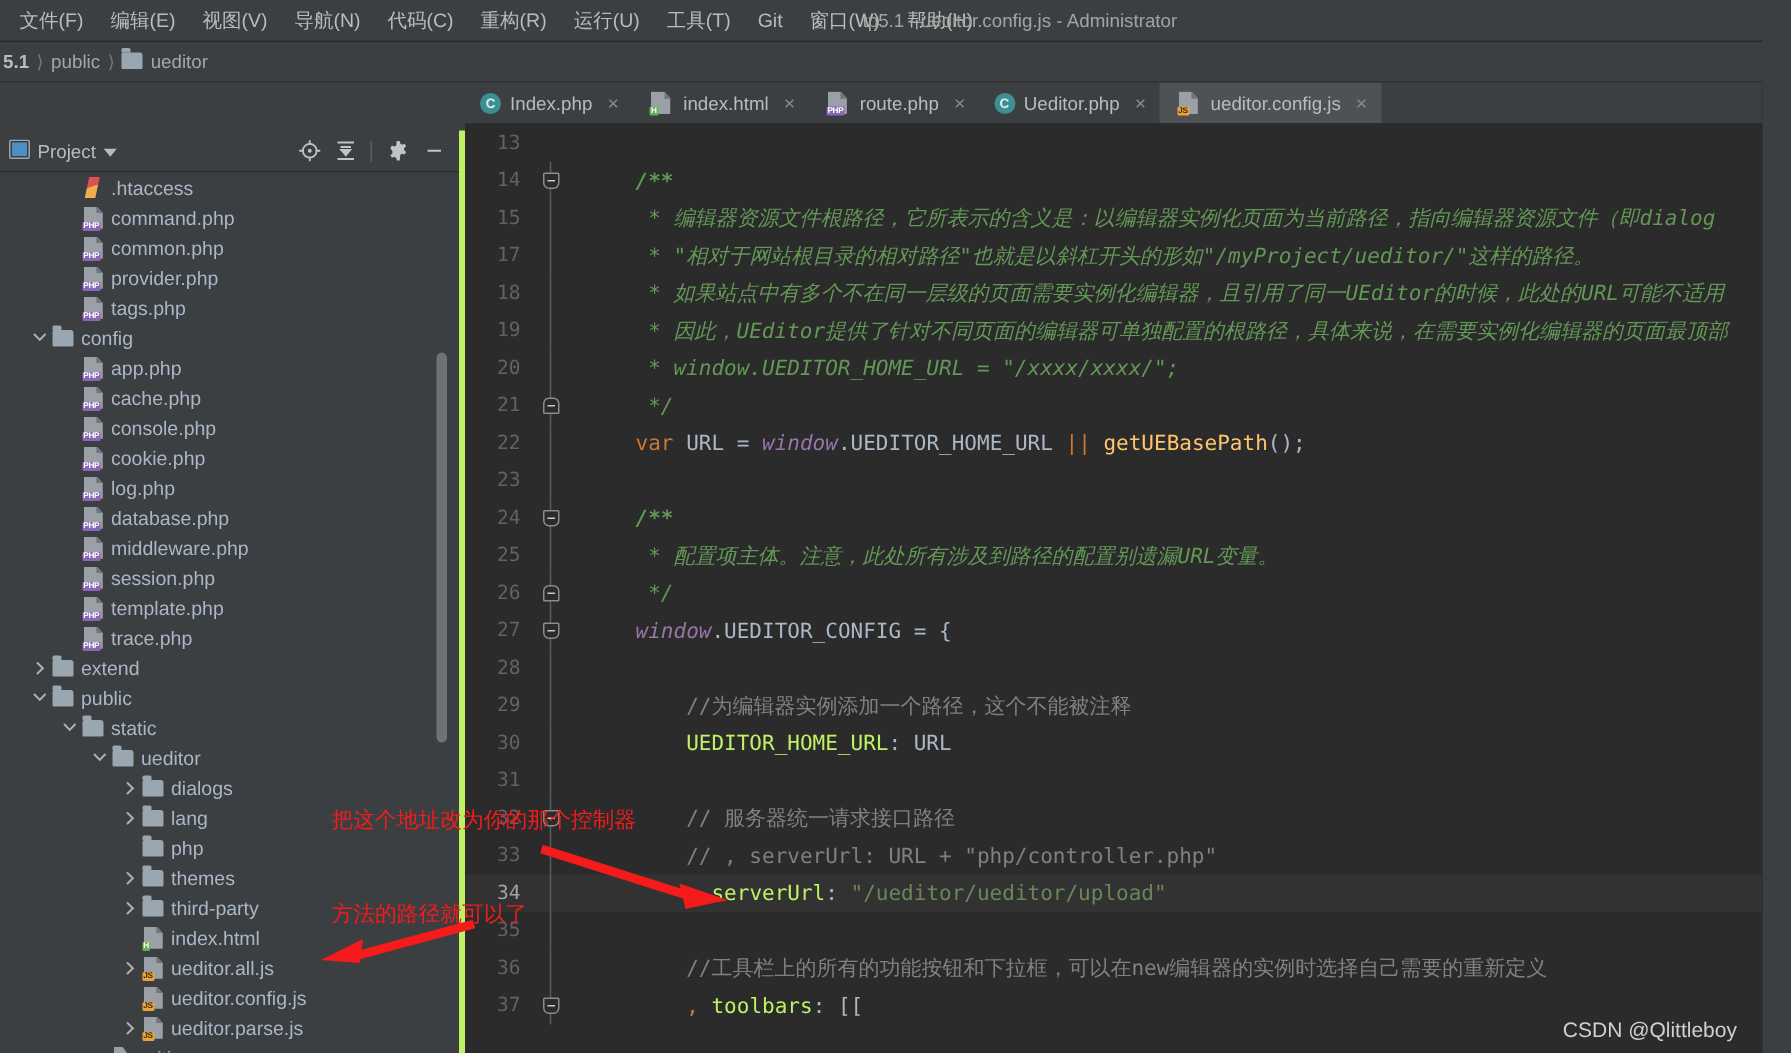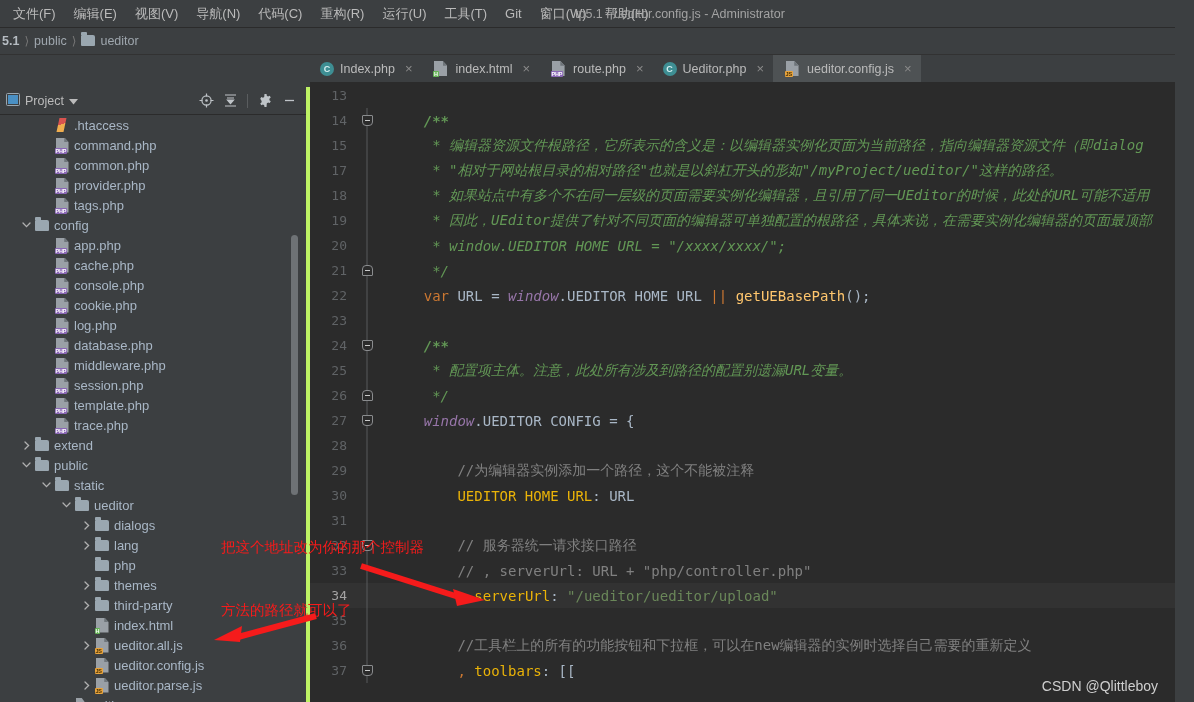--- a/index.html
+++ b/index.html
@@ -179,21 +179,21 @@
   .fold .marker i{ width:5px;height:1px;background:#c9c9c9; display:block;}
   .codecol{ flex:1; padding-left:12px; white-space:pre; overflow:hidden; }
 
   
   .c-com   { color:#629755; font-style:italic; }
   .c-comb  { color:#629755; font-style:italic; font-weight:bold;}
   .c-linec { color:#808080; }
   .c-kw    { color:#cc7832; }
   .c-var   { color:#a9b7c6; }
   .c-field { color:#9876aa; font-style:italic; }
-  .c-prop  { color:#eab308; }
+  .c-prop  { color:#bef264; }
   .c-str   { color:#6a8759; }
   .c-fn    { color:#ffc66d; }
   .c-punc  { color:#a9b7c6; }
   .c-comma { color:#cc7832; }
 
   
   .annot{
     position:absolute; color:#f51b1b; font-size:14.5px; line-height:21px;
     font-family:Liberation Serif, serif; z-index:40; white-space:pre;
   }

